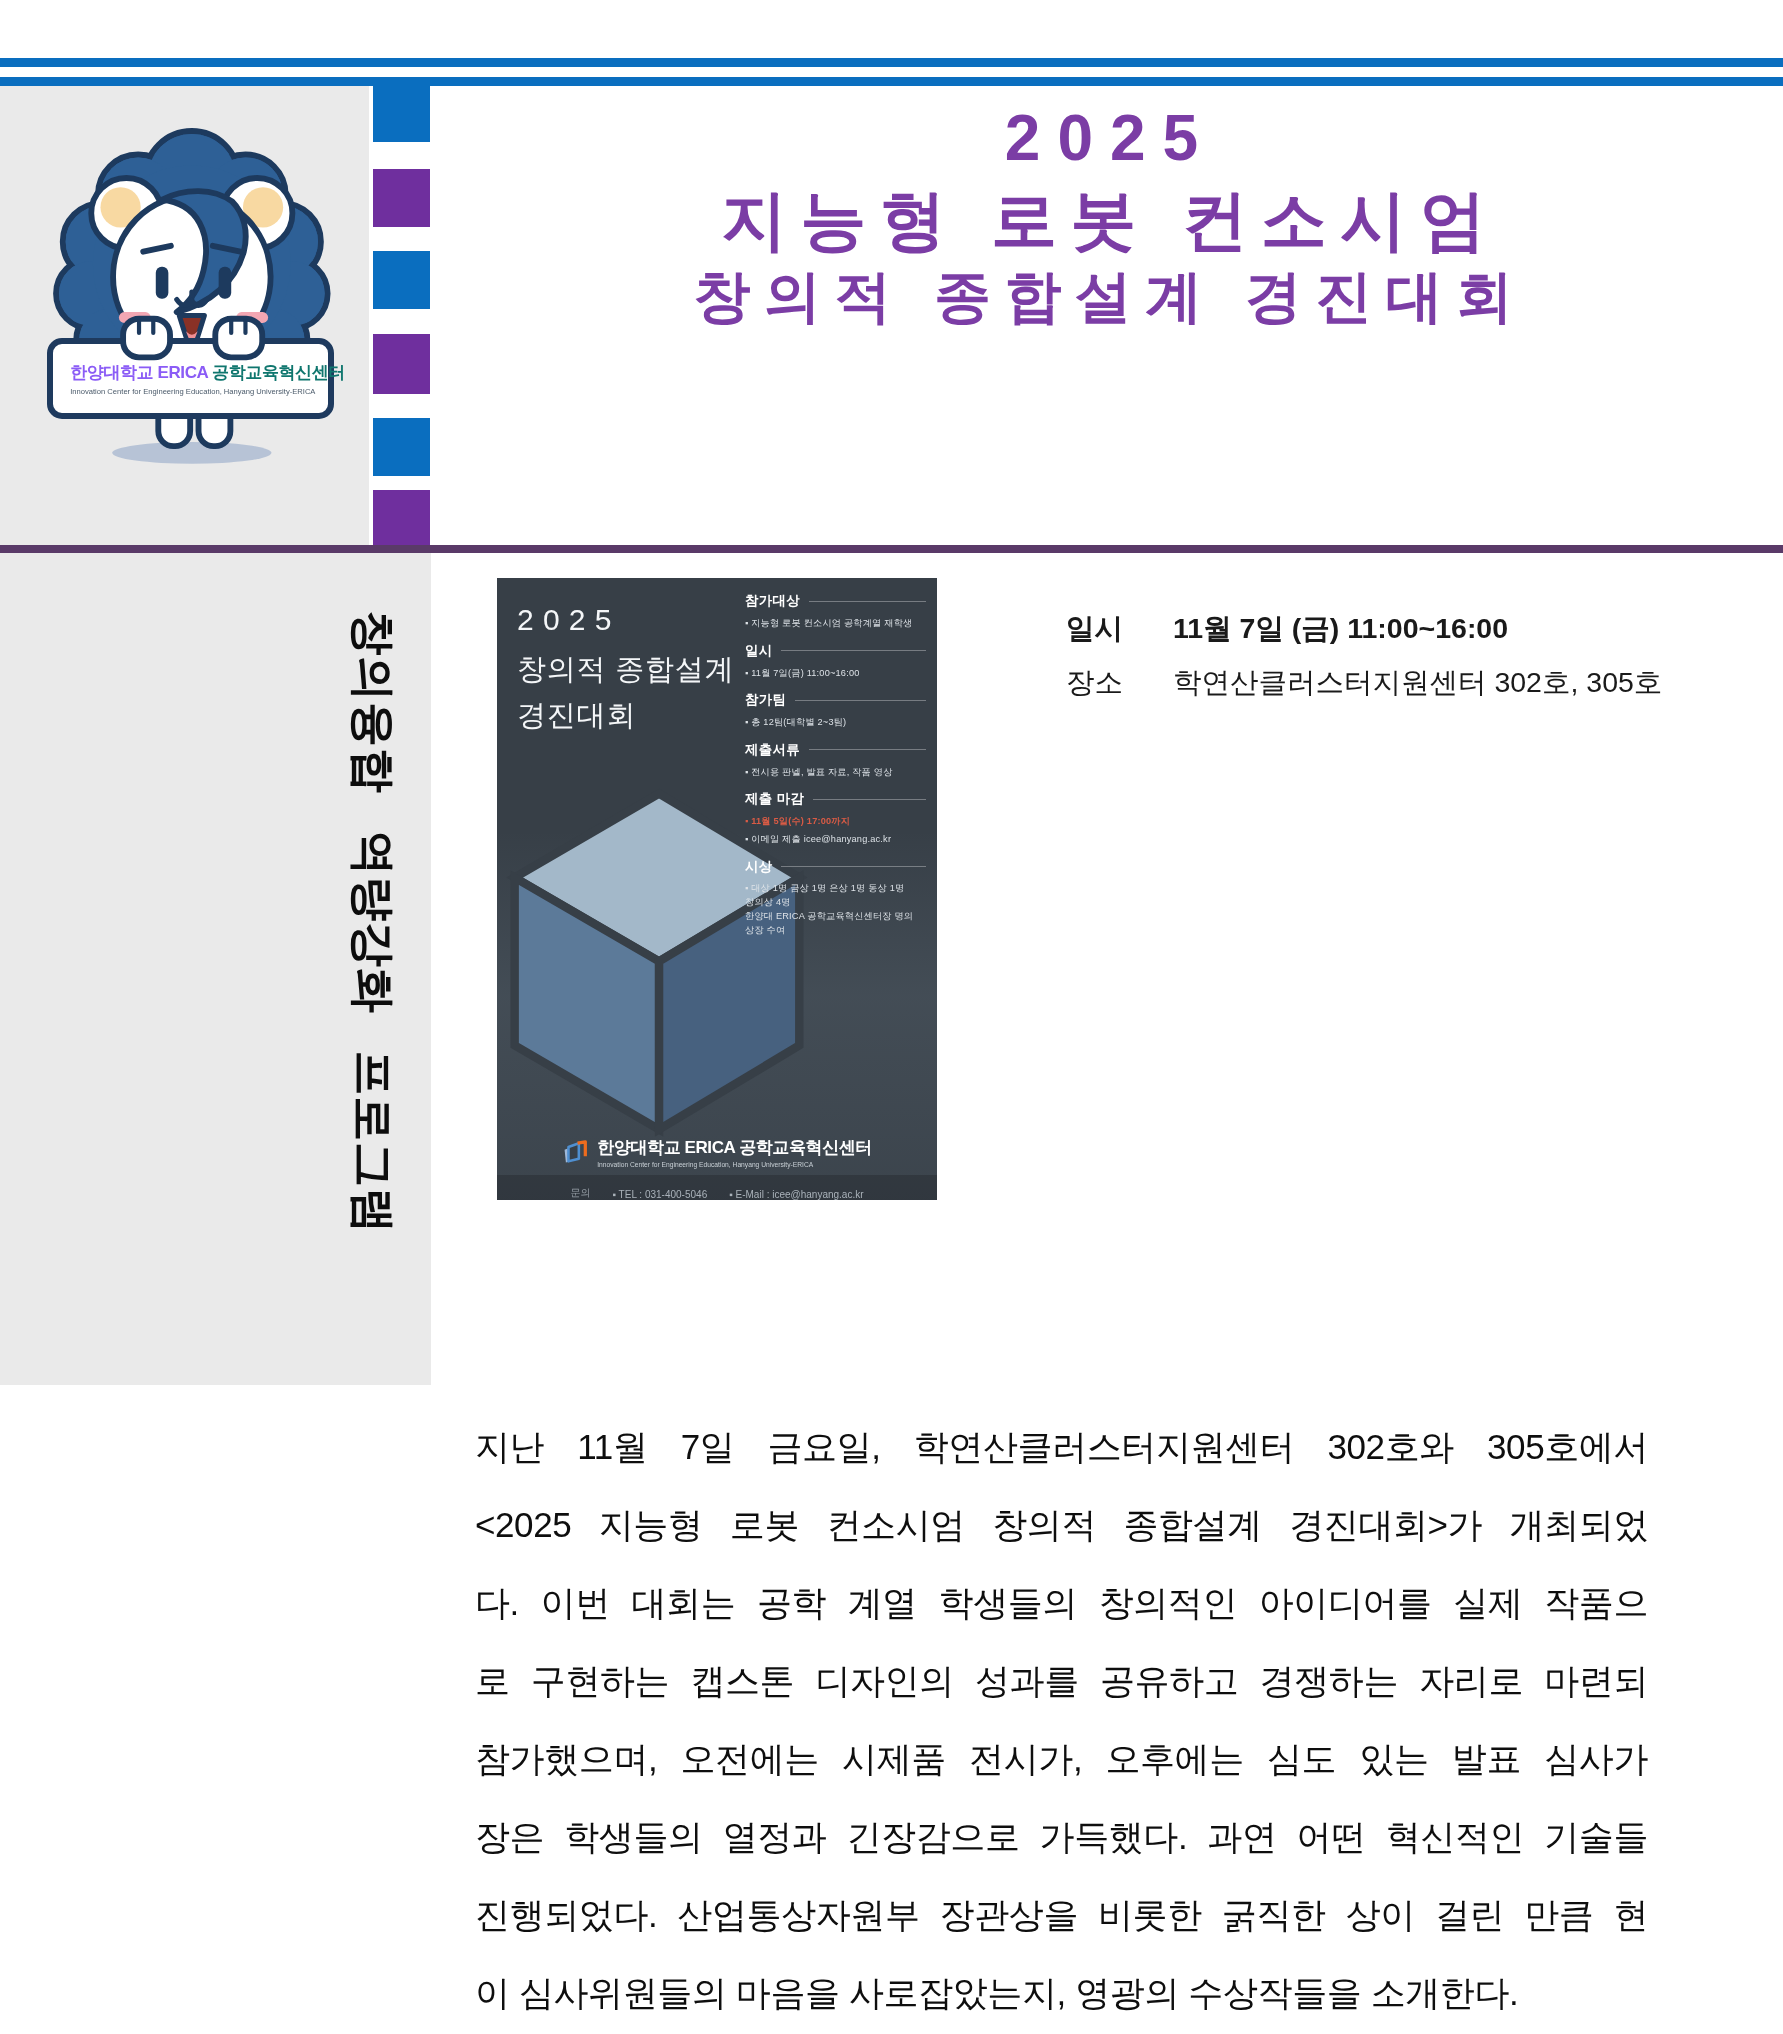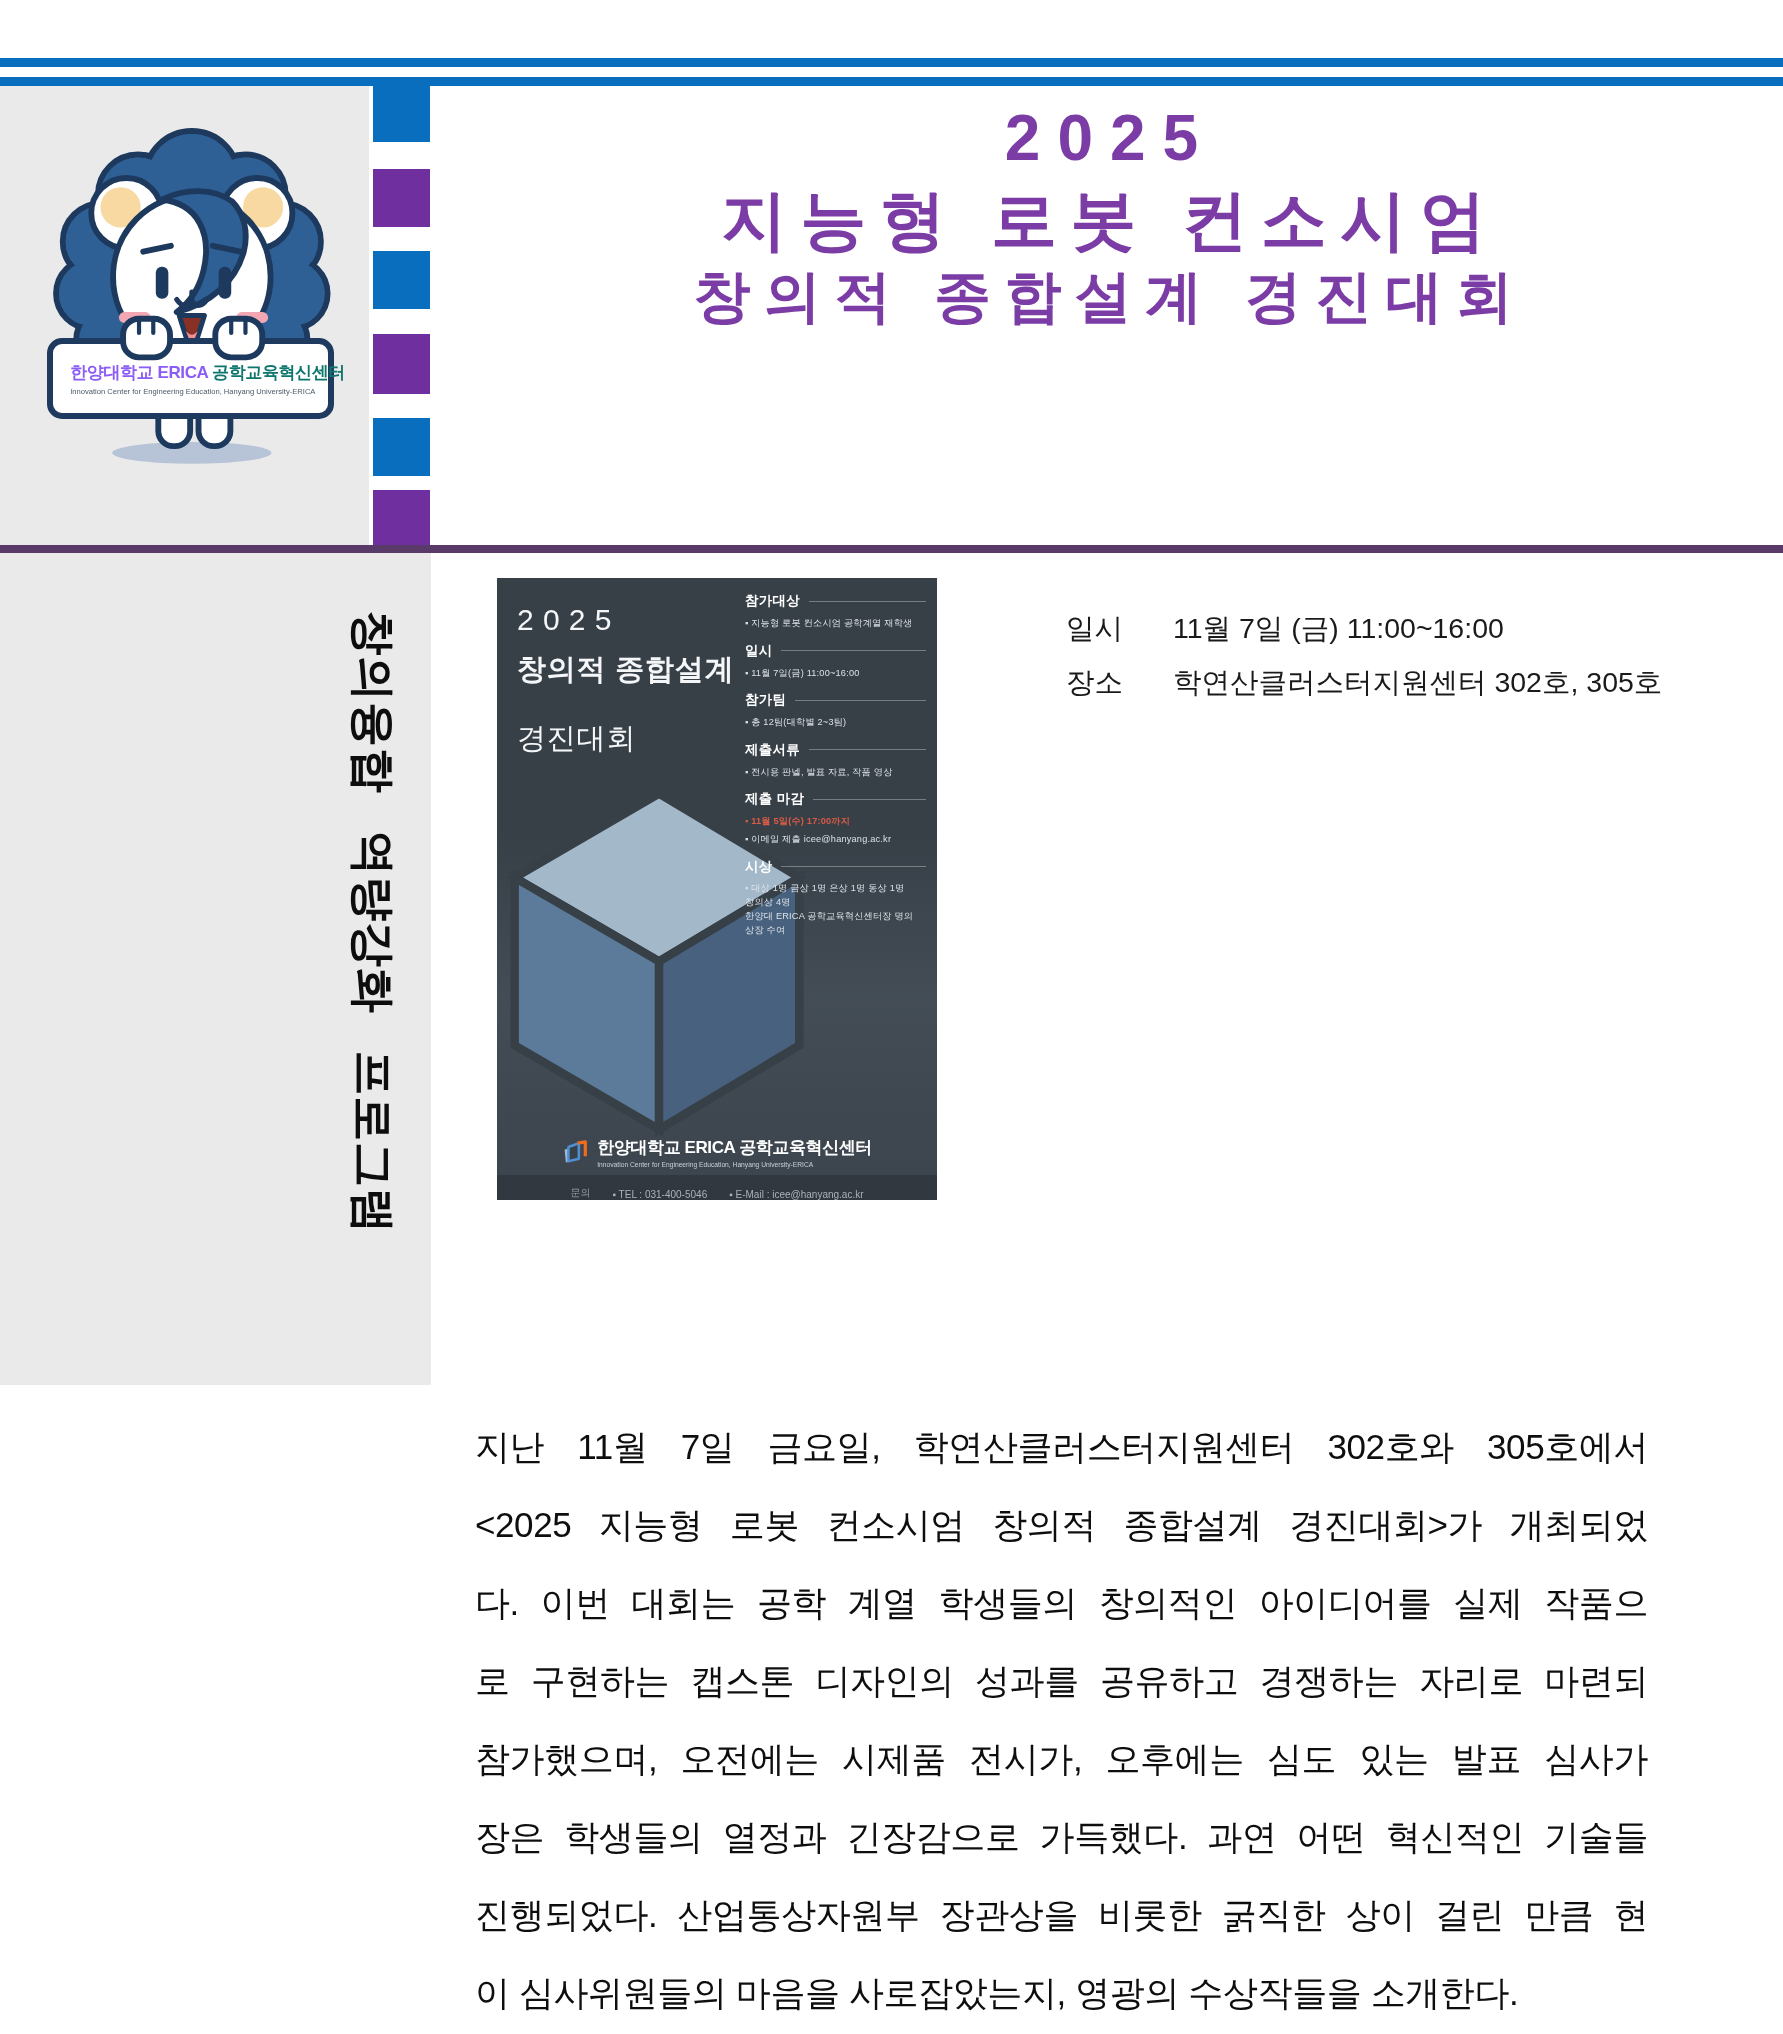--- a/index.html
+++ b/index.html
@@ -58,40 +58,40 @@
     text-align:center;font-size:45px;font-weight:800;color:#0d0d0d;
     letter-spacing:0.8px;word-spacing:23.5px;white-space:nowrap;line-height:50px;
   }
 
   
   .poster{left:497px;top:578px;width:440px;height:622px;background:#373f47;overflow:hidden;}
   .p-haze{position:absolute;left:0;top:252px;width:440px;height:370px;
     background:linear-gradient(180deg,rgba(173,196,214,0) 0%,rgba(173,196,214,0.10) 45%,rgba(173,196,214,0.04) 100%);}
   .p-title{position:absolute;left:20px;top:25px;color:#f4f6f8;font-weight:400;}
   .p-title .pt1{font-size:30px;letter-spacing:9.2px;margin-bottom:12.6px;}
-  .p-title .pt2{font-size:29px;letter-spacing:0.8px;margin-bottom:29px;font-weight:bold;}
+  .p-title .pt2{font-size:29px;letter-spacing:0.8px;margin-bottom:6px;}
   .p-title .pt3{font-size:29px;letter-spacing:0.8px;}
   .p-cube{position:absolute;left:0;top:208px;width:440px;height:361px;}
   .p-right{position:absolute;left:248px;top:3.4px;width:181px;}
   .p-sec-h{display:flex;align-items:center;color:#ffffff;font-size:13.4px;font-weight:700;margin:11px 0 6.7px;letter-spacing:0.4px;}
   .p-sec-h .rule{flex:1;height:0.8px;background:rgba(255,255,255,0.32);margin-left:8.4px;}
   .p-item{font-size:9.2px;color:#dde2e7;margin:4.2px 0;white-space:pre-line;line-height:1.5;letter-spacing:0.2px;}
   .p-item.red{color:#d95b45;font-weight:700;}
   .p-logo-row{position:absolute;left:0;right:0;bottom:32px;display:flex;justify-content:center;align-items:center;gap:6.7px;}
   .p-logo-texts{display:flex;flex-direction:column;}
   .p-logo-title{font-size:17px;font-weight:800;color:#ffffff;white-space:nowrap;letter-spacing:-0.4px;}
   .p-logo-sub{font-size:6.7px;color:#c9d0d6;white-space:nowrap;margin-top:1.7px;}
   .p-footer{position:absolute;left:0;right:0;bottom:0;height:25px;background:rgba(0,0,0,0.18);
     display:flex;align-items:flex-end;justify-content:center;gap:22px;font-size:10px;color:#aab2ba;}
   .p-footer .f-label{color:#98a0a8;}
 
   
   .info-row{left:1066px;font-size:28.5px;color:#1a1a1a;font-weight:500;line-height:37px;white-space:nowrap;}
   .info-row .info-label{display:inline-block;width:107px;}
-  .info-row1{top:610px;}
+  .info-row1{top:610px;font-weight:bold;}
   .info-row2{top:664px;}
 
   
   .article{left:475px;top:1408px;width:1173px;color:#0e0e0e;}
   .article .line{
     font-size:35px;line-height:78px;font-weight:500;
     text-align:justify;text-align-last:justify;letter-spacing:-0.4px;
   }
   .article .line.last{text-align-last:left;}
 </style>

